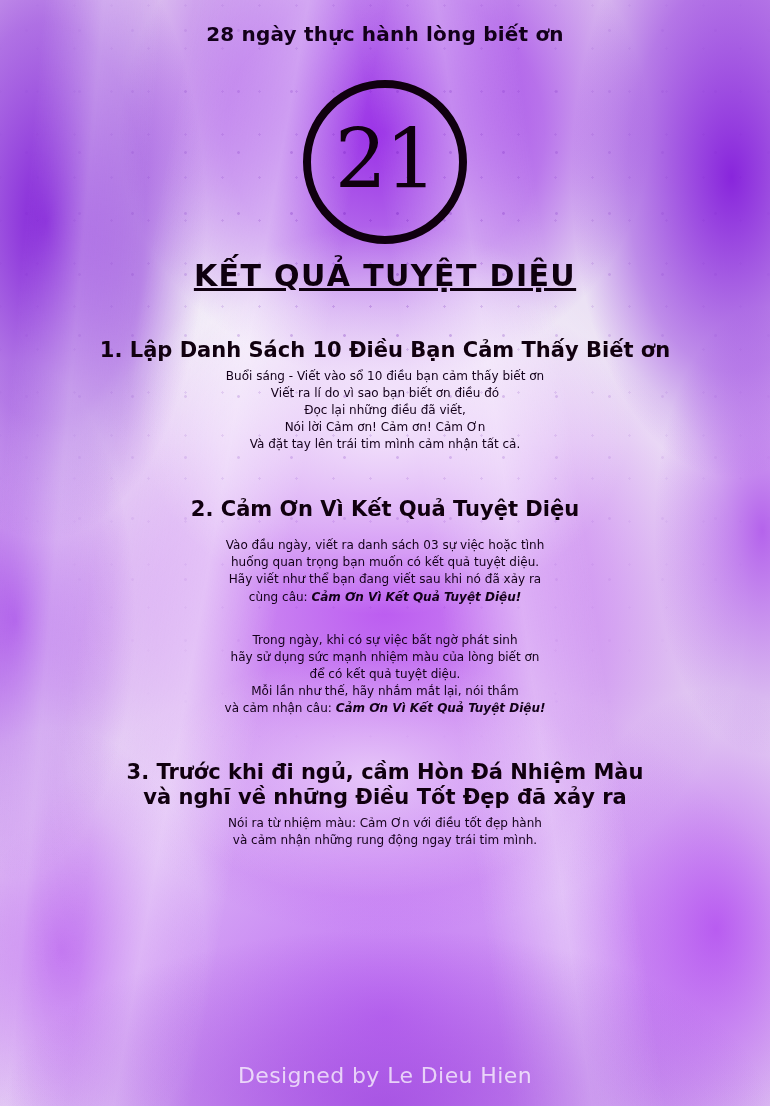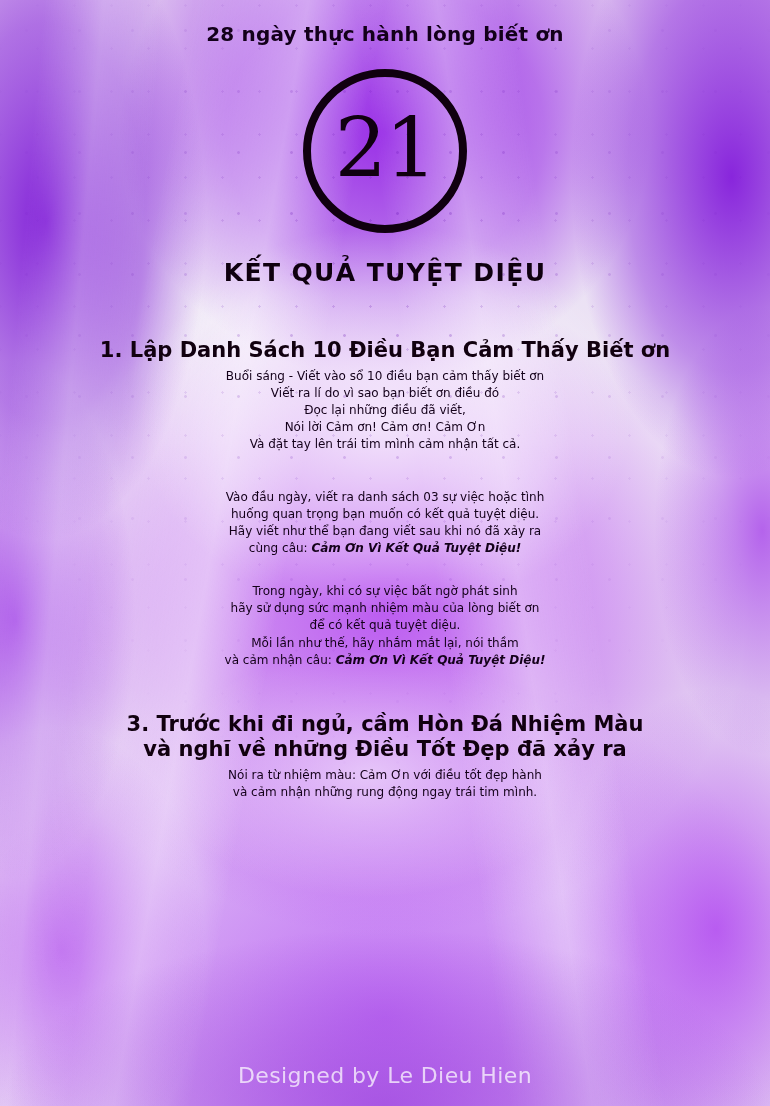--- a/index.html
+++ b/index.html
@@ -95,21 +95,21 @@
     left: 0;
     right: 0;
     font-size: 20px;
     font-weight: 700;
     letter-spacing: .2px;
     color: #13001a;
   }
 
   .day-badge {
     position: absolute;
-    top: 69px;
+    top: 80px;
     left: 50%;
     transform: translateX(-50%);
     width: 148px;
     height: 148px;
     border-radius: 50%;
     border: 8px solid #10000f;
     display: flex;
     align-items: center;
     justify-content: center;
   }
@@ -121,24 +121,25 @@
     color: #10000f;
     letter-spacing: -2px;
     margin-top: -4px;
   }
 
   .main-title {
     position: absolute;
     top: 258px;
     left: 0;
     right: 0;
-    font-size: 25px;
+    font-size: 30px;
     font-weight: 700;
     letter-spacing: 1.4px;
     color: #0f000f;
+    text-decoration: underline;
   }
 
   .sections {
     position: absolute;
     top: 320px;
     left: 34px;
     right: 34px;
   }
 
   .section {
@@ -210,20 +211,21 @@
         <div class="line">Buổi sáng - Viết vào sổ 10 điều bạn cảm thấy biết ơn</div>
         <div class="line">Viết ra lí do vì sao bạn biết ơn điều đó</div>
         <div class="line">Đọc lại những điều đã viết,</div>
         <div class="line">Nói lời Cảm ơn! Cảm ơn! Cảm Ơn</div>
         <div class="line">Và đặt tay lên trái tim mình cảm nhận tất cả.</div>
       </div>
 
       <div class="gap-md"></div>
 
       <div class="section">
+        <div class="sec-head">2. Cảm Ơn Vì Kết Quả Tuyệt Diệu</div>
 
         <div class="gap-sm"></div>
 
         <div class="line">Vào đầu ngày, viết ra danh sách 03 sự việc hoặc tình</div>
         <div class="line">huống quan trọng bạn muốn có kết quả tuyệt diệu.</div>
         <div class="line">Hãy viết như thể bạn đang viết sau khi nó đã xảy ra</div>
         <div class="line">
           <span>cùng câu: </span><span class="ital">Cảm Ơn Vì Kết Quả Tuyệt Diệu!</span>
         </div>
 

